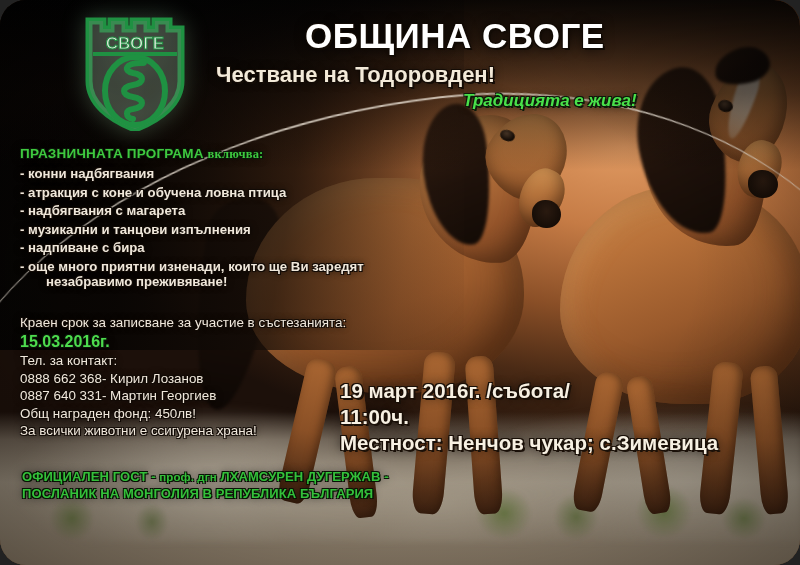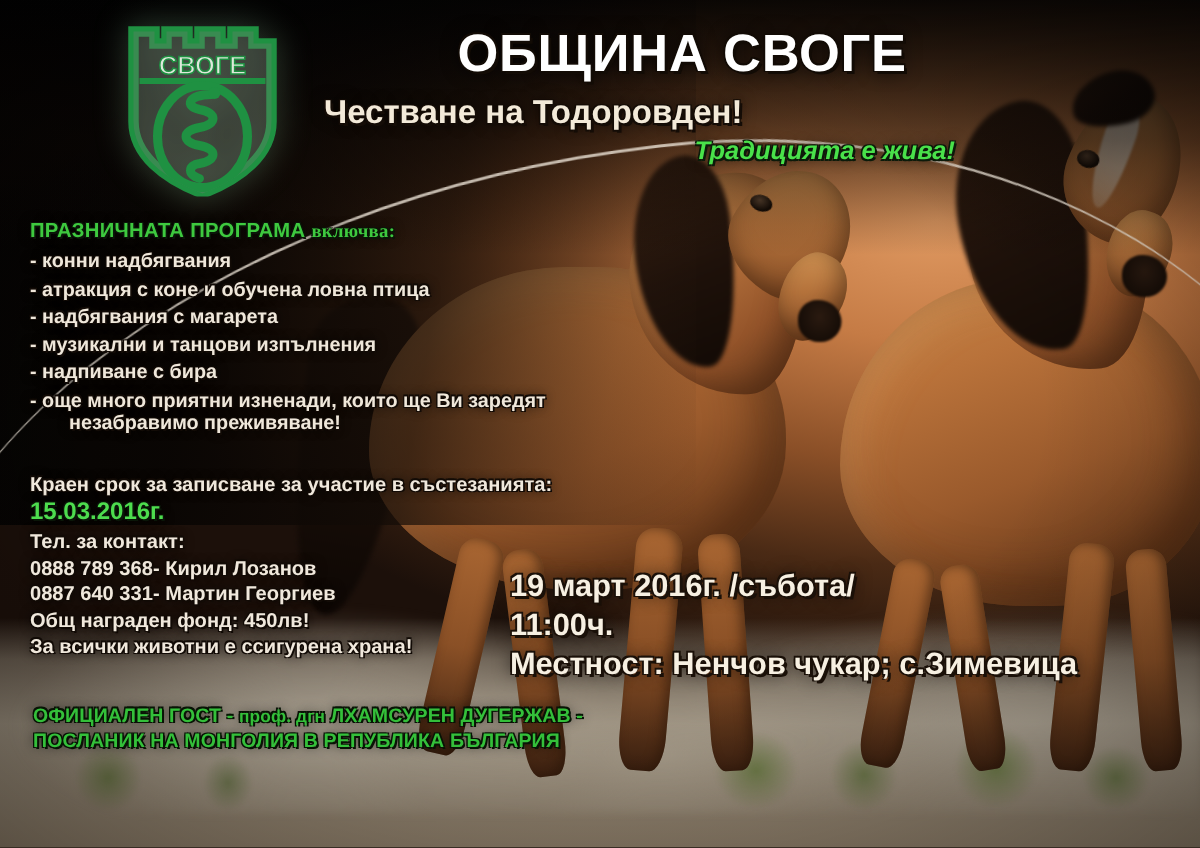--- a/index.html
+++ b/index.html
@@ -12,20 +12,21 @@
     font-family: "Liberation Sans", "DejaVu Sans", sans-serif;
   }
 
   #poster {
     position: relative;
     width: 800px;
     height: 565px;
     overflow: hidden;
     background: #1a1008;
     user-select: none;
+    border-radius: 26px;
   }
 
   
   .bg-sky {
     position: absolute; inset: 0;
     background:
       radial-gradient(ellipse 70% 55% at 78% 26%, #e09a62 0%, #c57b45 26%, #8a4f27 52%, #4a2a15 74%, #1c100a 100%),
       linear-gradient(180deg, #2a160c 0%, #3a2010 30%, #6b3d1f 60%, #8a5630 80%, #a97a4e 100%);
   }
   .bg-dark-left {
@@ -179,21 +180,21 @@
     padding-left: 13px;
     text-indent: -13px;
     text-shadow: 1.2px 1.2px 0 #120b06, -.8px -.8px 0 #120b06,
                  .8px -.8px 0 #120b06, -.8px .8px 0 #120b06, 0 0 7px rgba(0,0,0,.9);
   }
   .program ul { margin: 0; padding: 0; }
   .program li .cont { display: block; padding-left: 13px; text-indent: 0; }
 
   .info { position: absolute; left: 20px; top: 315px; }
   .info-line {
-    font-size: 13.4px; font-weight: 700;
+    font-size: 13.4px; font-weight: 400;
     color: #f0e8dc;
     margin-bottom: 2.5px;
     text-shadow: 1.2px 1.2px 0 #120b06, -.8px -.8px 0 #120b06,
                  .8px -.8px 0 #120b06, -.8px .8px 0 #120b06, 0 0 7px rgba(0,0,0,.9);
   }
   .info-line.deadline {
     color: #4ddc4e; font-weight: 700; font-size: 16px;
     text-shadow: 1.4px 1.4px 0 #0a1608, -.9px -.9px 0 #0a1608,
                  .9px -.9px 0 #0a1608, -.9px .9px 0 #0a1608, 0 0 8px rgba(0,0,0,.9);
   }
@@ -310,21 +311,21 @@
         <span class="cont">незабравимо преживяване!</span>
       </li>
     </ul>
   </div>
 
   <div class="info">
     <div class="info-line">Краен срок за записване за участие в състезанията:</div>
     <div class="info-line deadline">15.03.2016г.</div>
     <div class="info-line">Тел. за контакт:</div>
     <div class="info-line">
-      <span>0888 789 368</span><span>- Кирил Лозанов</span>
+      <span>0888 662 368</span><span>- Кирил Лозанов</span>
     </div>
     <div class="info-line">
       <span>0887 640 331</span><span>- Мартин Георгиев</span>
     </div>
     <div class="info-line">Общ награден фонд: 450лв!</div>
     <div class="info-line">За всички животни е ссигурена храна!</div>
   </div>
 
   <div class="event">
     <div class="event-line">19 март 2016г. /събота/</div>

